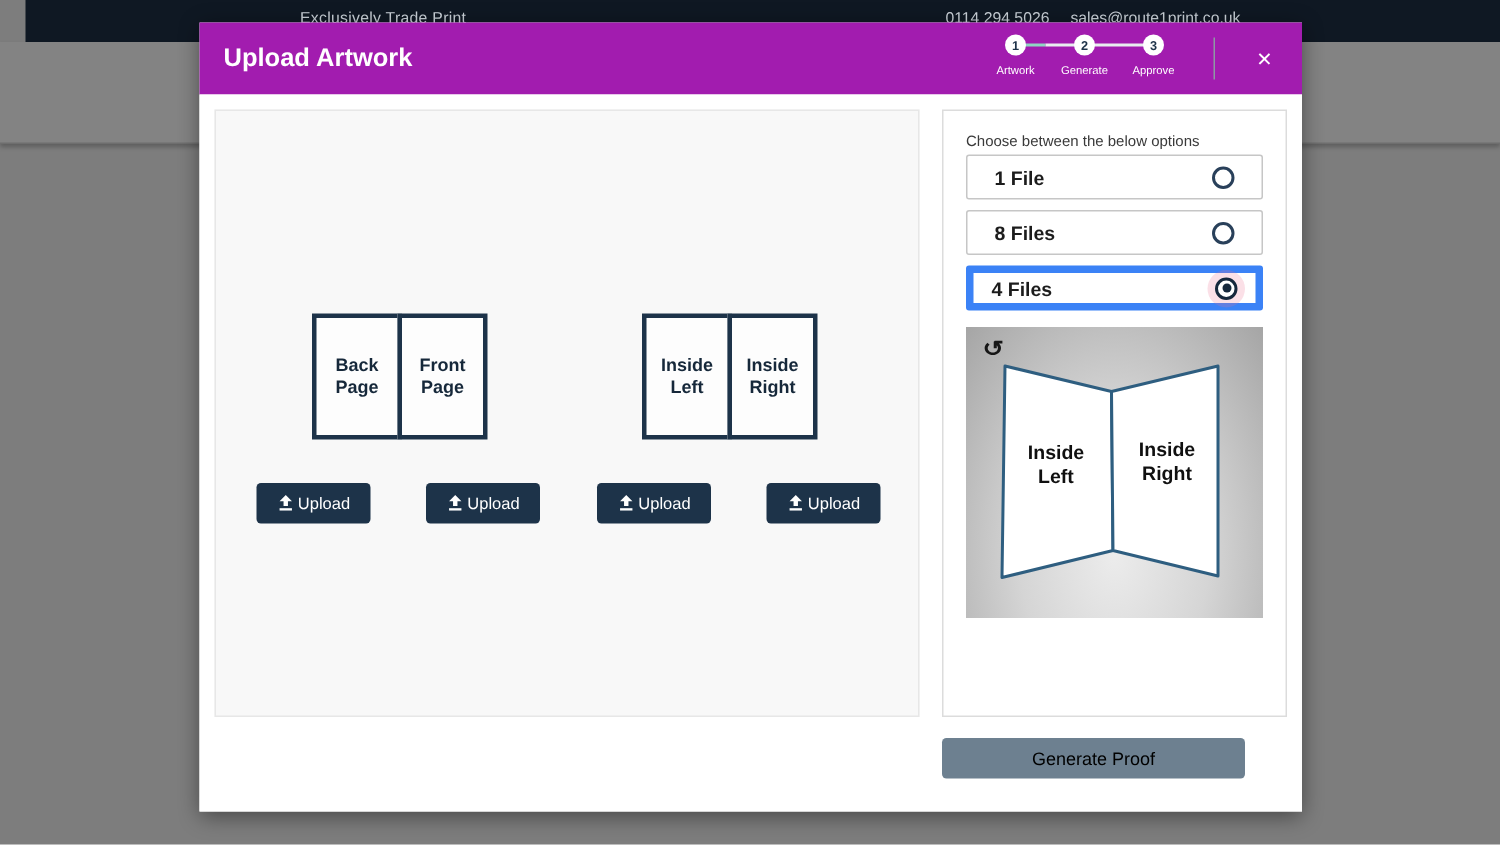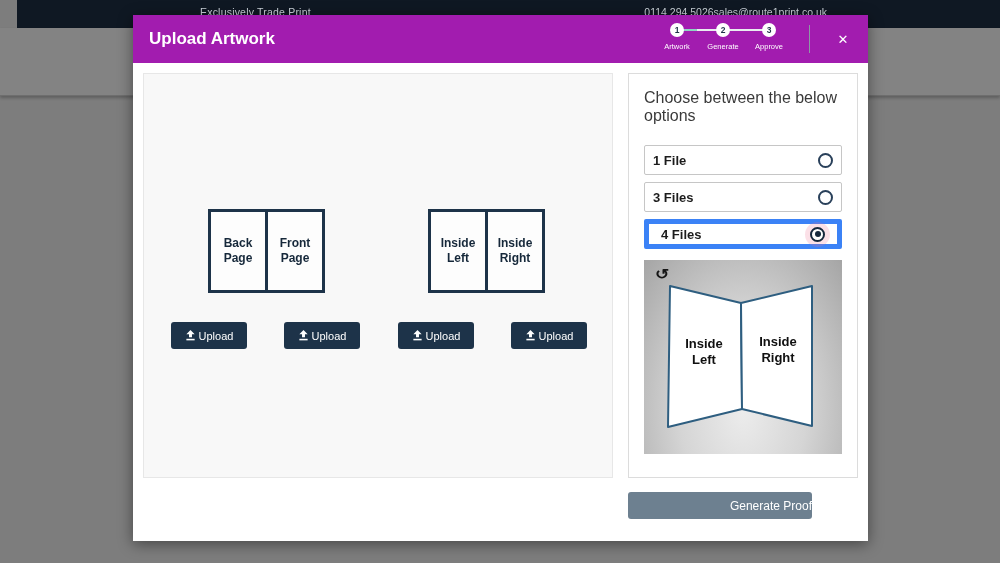--- a/index.html
+++ b/index.html
@@ -14,21 +14,21 @@
   .topbar {
     position: absolute; left: 17px; top: 0; width: 1000px; height: 28px;
     background: #0f1823; z-index: 1;
   }
   .topbar-brand {
     position: absolute; left: 183px; top: 6px;
     font-size: 10.5px; color: #cdd4db; letter-spacing: .2px;
   }
   .topbar-contacts {
     position: absolute; right: 190px; top: 6px;
-    display: flex; font-size: 10.5px; color: #cdd4db;
+    display: flex; gap: 14px; font-size: 10.5px; color: #cdd4db;
   }
   .page-dim-band {
     position: absolute; left: 0; top: 28px; width: 1000px; height: 68px;
     background: #838383; border-bottom: 1px solid #6e6e6e;
     box-shadow: 0 2px 3px rgba(0,0,0,.25); z-index: 1;
   }
 
   
   .modal {
     position: absolute; left: 133px; top: 15px; width: 735px; height: 526px;
@@ -89,24 +89,24 @@
   }
   .upload-1 { left: 27px; } .upload-2 { left: 140px; }
   .upload-3 { left: 254px; } .upload-4 { left: 367px; }
   .upload-icon { display: block; }
 
   
   .options-panel {
     position: absolute; left: 495px; top: 10px; width: 230px; height: 405px;
     background: #ffffff; border: 1px solid #dcdcdc; padding: 15px;
   }
-  .options-heading { font-size: 16px; color: #3a3a3a; margin-bottom: 20px; }
+  .options-heading { font-size: 10px; color: #3a3a3a; margin-bottom: 3px; }
   .option-row {
     height: 30px; border: 1px solid #c6c6c6; border-radius: 2px; background: #ffffff;
-    display: flex; align-items: center; padding: 0 8px; margin-bottom: 7px;
+    display: flex; align-items: center; padding: 0 18px; margin-bottom: 7px;
     cursor: pointer;
   }
   .option-row.selected { border: 5px solid #3b82f6; padding: 0 12px; text-align: center; }
   .option-label { font-size: 13px; font-weight: 700; color: #1c1c1c; }
   .radio {
     margin-left: auto; width: 15px; height: 15px; border-radius: 50%;
     border: 2px solid #29405a; background: #ffffff; position: relative;
   }
   .radio.checked {
     border-color: #16283c;
@@ -123,23 +123,23 @@
   }
   .rotate-icon {
     position: absolute; left: 11px; top: 4px; font-size: 17px; font-weight: 700;
     color: #161616; transform: scaleY(.85);
   }
   .booklet-svg { position: absolute; left: 0; top: 0; }
   .booklet-page { fill: #ffffff; stroke: #2e5e80; stroke-width: 2; stroke-linejoin: round; }
   .booklet-text { font-family: "Liberation Sans", sans-serif; font-size: 13px; font-weight: 700; fill: #101010; text-anchor: middle; }
 
   .generate-btn {
-    position: absolute; left: 495px; top: 429px; width: 184px; height: 27px;
+    position: absolute; left: 495px; top: 429px; width: 202px; height: 27px;
     background: #6d8090; border: none; border-radius: 3px; cursor: pointer;
-    color: #ffffff; font-size: 12px; font-family: "Liberation Sans", sans-serif; text-align: right;
+    color: #000000; font-size: 12px; font-family: "Liberation Sans", sans-serif;
   }
 </style>
 </head>
 <body>
 
 <div class="topbar">
   <span class="topbar-brand">Exclusively Trade Print</span>
   <div class="topbar-contacts">
     <span>0114 294 5026</span>
     <span>sales@route1print.co.uk</span>
@@ -218,21 +218,21 @@
     </div>
 
     <div class="options-panel">
       <div class="options-heading">Choose between the below options</div>
 
       <div class="option-row">
         <span class="option-label">1 File</span>
         <span class="radio"></span>
       </div>
       <div class="option-row">
-        <span class="option-label">3 Files</span>
+        <span class="option-label">8 Files</span>
         <span class="radio"></span>
       </div>
       <div class="option-row selected">
         <span class="option-label">4 Files</span>
         <span class="radio checked"></span>
       </div>
 
       <div class="preview">
         <svg class="booklet-svg" width="198" height="194" viewBox="0 0 198 194">
           <polygon class="booklet-page" points="26,26 97,43 98,149 24,167"></polygon>

